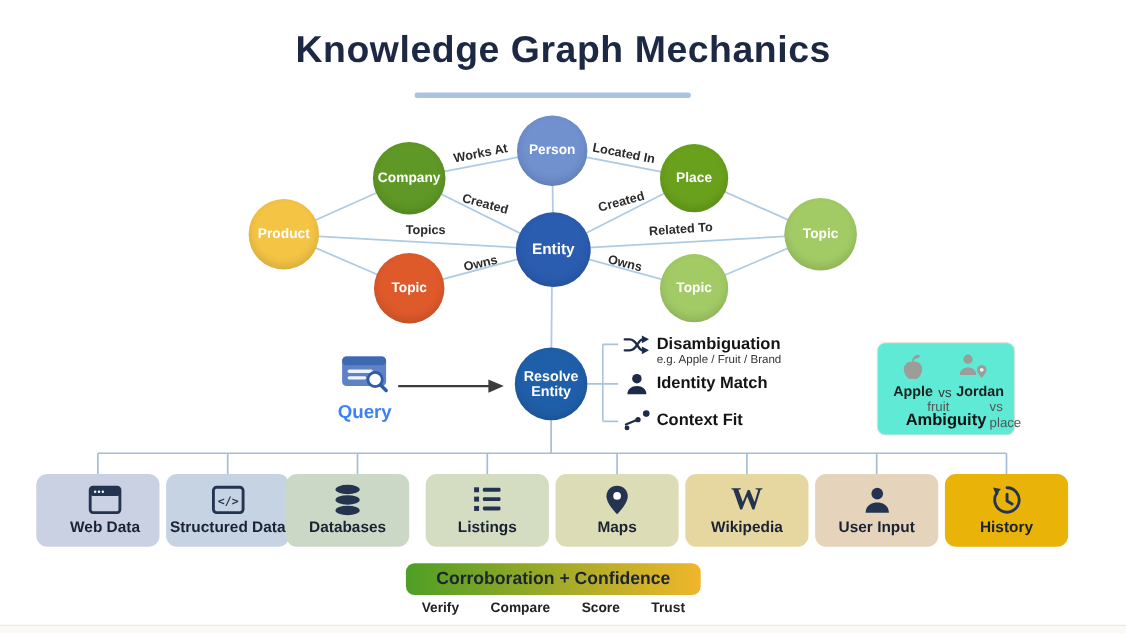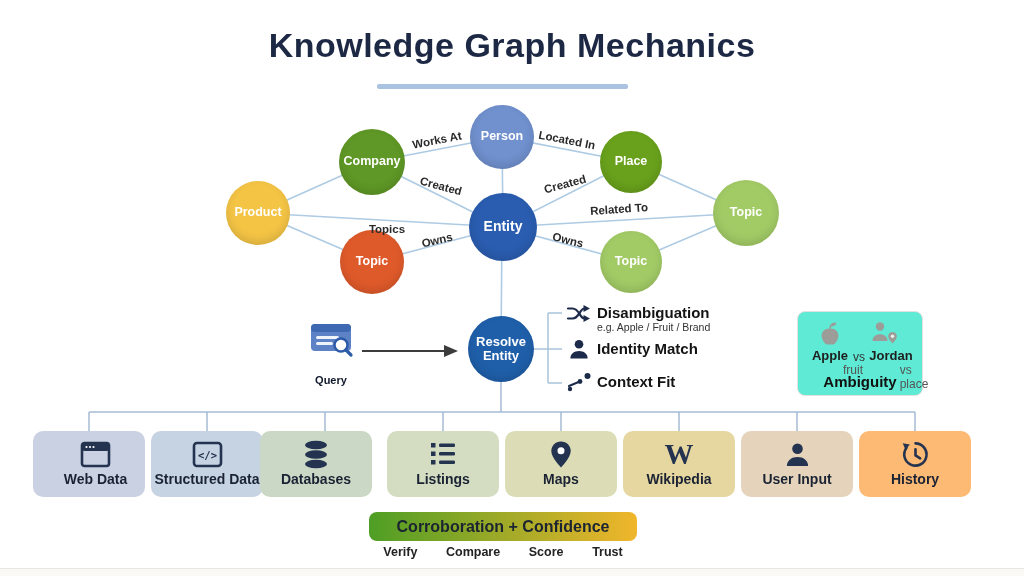--- a/index.html
+++ b/index.html
@@ -21,26 +21,26 @@
   .n-place{left:600px;top:131px;width:62px;height:62px;}
   .n-topic2{left:713px;top:180px;width:66px;height:66px;}
   .n-topic3{left:600px;top:231px;width:62px;height:62px;}
   .n-resolve{left:468px;top:316px;width:66px;height:66px;font-size:13px;}
   .edge-label{position:absolute;transform:translate(-50%,-50%);font-size:11.5px;font-weight:600;
         color:#2b2b2b;white-space:nowrap;}
   .el-works-at{left:437px;top:140px;transform:translate(-50%,-50%) rotate(-11deg);}
   .el-located-in{left:567px;top:140px;transform:translate(-50%,-50%) rotate(11deg);}
   .el-created-l{left:441px;top:186px;transform:translate(-50%,-50%) rotate(15deg);}
   .el-created-r{left:565px;top:184px;transform:translate(-50%,-50%) rotate(-15deg);}
-  .el-topics{left:387px;top:210px;margin-top:19px;}
+  .el-topics{left:387px;top:210px;}
   .el-related-to{left:619px;top:209px;transform:translate(-50%,-50%) rotate(-4deg);}
   .el-owns-l{left:437px;top:240px;transform:translate(-50%,-50%) rotate(-13deg);}
   .el-owns-r{left:568px;top:240px;transform:translate(-50%,-50%) rotate(14deg);}
   .query-wrap{position:absolute;left:307px;top:322px;width:48px;text-align:center;}
-  .query-label{margin-top:12px;font-size:11px;font-weight:bold;color:#0f172a;}
+  .query-label{margin-top:2px;font-size:17px;font-weight:bold;color:#3b82f6;}
   .check-icon{position:absolute;}
   .check-title{position:absolute;font-size:15px;font-weight:bold;color:#141414;white-space:nowrap;}
   .check-sub{position:absolute;font-size:10.5px;color:#333;white-space:nowrap;}
   .amb-box{position:absolute;left:797px;top:311px;width:124px;height:83px;border-radius:8px;
         background:#5eead4;border:1px solid #e2e2de;}
   .amb-term{position:absolute;transform:translateX(-50%);font-size:13px;font-weight:bold;color:#1e1e1e;}
   .amb-vs{position:absolute;transform:translateX(-50%);font-size:12px;color:#333;}
   .amb-sub{position:absolute;transform:translateX(-50%);font-size:12px;color:#555;padding-left:46px;}
   .amb-caption{position:absolute;left:0;top:372px;width:124px;text-align:center;
         font-size:15px;font-weight:bold;color:#111;}
@@ -245,21 +245,21 @@
   <div class="src" style="left: 741px; background: rgb(229, 212, 187);">
     <span class="src-ic">
       <svg width="27" height="27" viewBox="0 0 28 28">
         <circle cx="14" cy="8" r="5.5" fill="#243450"></circle>
         <path d="M3 26c0-6 5-9.5 11-9.5S25 20 25 26z" fill="#243450"></path>
       </svg>
     </span>
     <span class="src-label">User Input</span>
   </div>
 
-  <div class="src" style="left: 859px; background: #fdba74;">
+  <div class="src" style="left: 859px; background: #eab308;">
     <span class="src-ic">
       <svg width="29" height="29" viewBox="0 0 30 30">
         <path d="M15 3.5a11.5 11.5 0 1 1-9.3 4.6" fill="none" stroke="#243450" stroke-width="2.7" stroke-linecap="round"></path>
         <polygon points="1.8,3.4 9.2,4.6 4.6,10.2" fill="#243450"></polygon>
         <path d="M15 9.5v6.5l4.8 2.9" fill="none" stroke="#243450" stroke-width="2.7" stroke-linecap="round" stroke-linejoin="round"></path>
       </svg>
     </span>
     <span class="src-label">History</span>
   </div>
 

